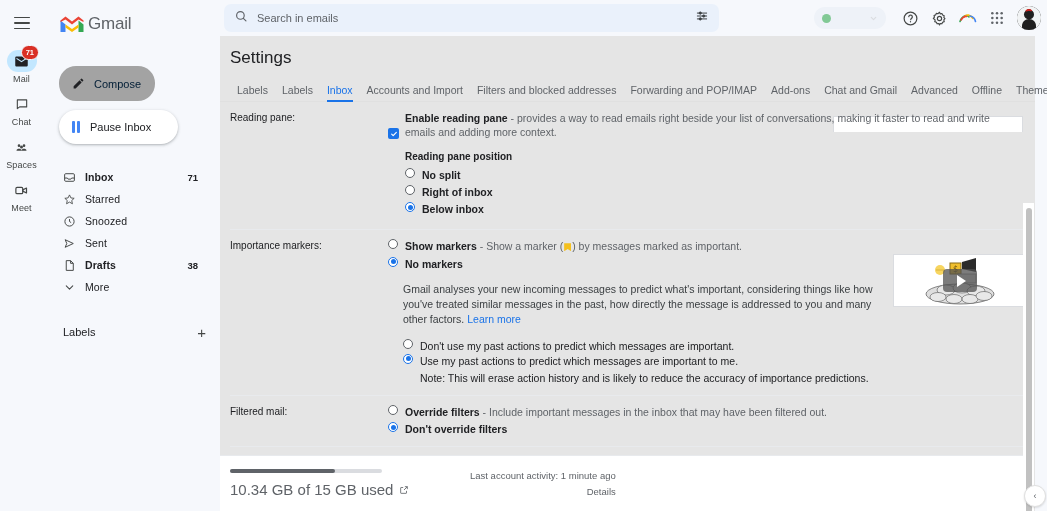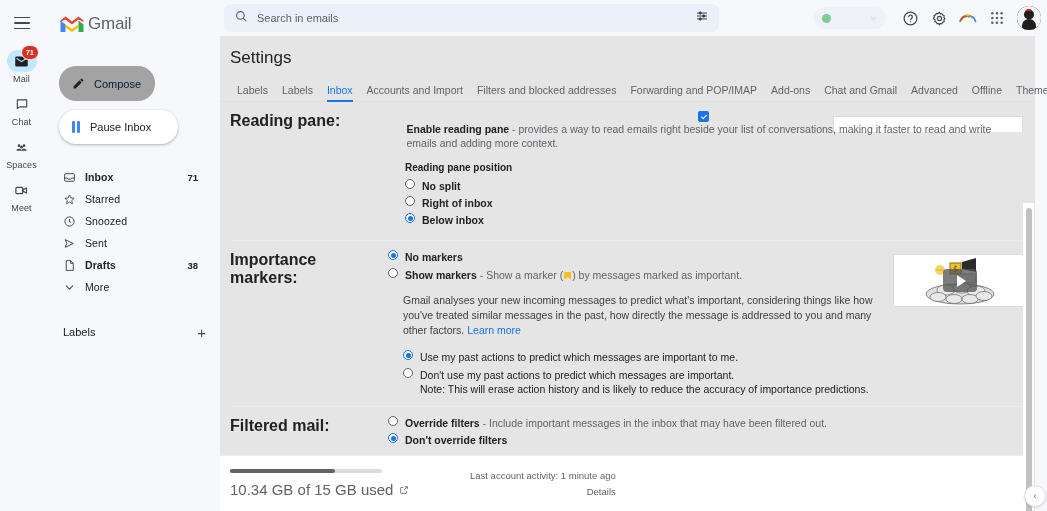--- a/index.html
+++ b/index.html
@@ -128,21 +128,21 @@
   .cut-box {
     position: absolute; right: 12px; top: 80px; width: 190px; height: 16px;
     border: 1px solid #dadce0; border-bottom: none; background: #fff;
   }
 
   
   .srows { padding: 0 10px; position: relative; }
   .srow { display: flex; border-bottom: 1px solid #e8eaed; padding: 9px 0 10px 0; }
   .srow:last-of-type { border-bottom: 1px solid #e8eaed; }
   .slabel {
-    width: 158px; flex-shrink: 0; font-size: 16px; font-weight: 700;
+    width: 158px; flex-shrink: 0; font-size: 10px; font-weight: 400;
     color: #202124; padding-left: 0; padding-top: 1px;
   }
   .sbody { flex: 1; font-size: 10.5px; color: #202124; line-height: 1.35; }
 
   
   .cb {
     width: 11px; height: 11px; border-radius: 2px; background: #1a73e8;
     display:inline-flex; align-items:center; justify-content:center;
     vertical-align: -1px; margin-right: 6px; cursor: pointer; flex-shrink:0;
   }
@@ -470,21 +470,21 @@
         <div class="tab">Themes</div>
       </div>
 
       <div class="cut-box"></div>
 
       <div class="srows">
 
         <div class="srow">
           <div class="slabel">Reading pane:</div>
           <div class="sbody">
-            <div style="display:flex;align-items:center;flex-direction:column;">
+            <div style="display:flex;align-items:flex-end;">
               <span class="cb">
                 <svg width="8" height="8" viewBox="0 0 24 24" fill="none" stroke="#fff" stroke-width="3.4">
                     <path d="M5 12.5l4.5 4.5L19 7" stroke-linecap="round" stroke-linejoin="round"></path>
                   </svg>
               </span>
               <span class="opt-txt" style="max-width:600px;">
                 <span class="b">Enable reading pane</span><span class="dim"> - provides a way to read emails right beside your list of conversations, making it faster to read and write emails and adding more context.</span>
               </span>
             </div>
 
@@ -504,42 +504,42 @@
                 <span class="opt-txt b">Below inbox</span>
               </div>
             </div>
           </div>
         </div>
 
         <div class="srow">
           <div class="slabel">Importance markers:</div>
           <div class="sbody">
             <div class="opt">
-              <span class="rb on"></span>
-              <span class="opt-txt b">No markers</span>
-            </div>
-            <div class="opt">
               <span class="rb"></span>
               <span class="opt-txt">
                 <span class="b">Show markers</span><span class="dim"> - Show a marker (</span><span class="marker-chip"></span><span class="dim">) by messages marked as important.</span>
               </span>
             </div>
+            <div class="opt">
+              <span class="rb on"></span>
+              <span class="opt-txt b">No markers</span>
+            </div>
 
             <div class="para">
               <span>Gmail analyses your new incoming messages to predict what's important, considering things like how you've treated similar messages in the past, how directly the message is addressed to you and many other factors. </span><span class="lnk">Learn more</span>
             </div>
 
             <div style="margin-left:15px;margin-top:12px;">
+              <div class="opt" style="margin-bottom:0;">
+                <span class="rb"></span>
+                <span class="opt-txt">Don't use my past actions to predict which messages are important.</span>
+              </div>
               <div class="opt">
                 <span class="rb on"></span>
                 <span class="opt-txt">Use my past actions to predict which messages are important to me.</span>
-              </div>
-              <div class="opt" style="margin-bottom:0;">
-                <span class="rb"></span>
-                <span class="opt-txt">Don't use my past actions to predict which messages are important.</span>
               </div>
               <div class="note">Note: This will erase action history and is likely to reduce the accuracy of importance predictions.</div>
             </div>
 
             <div class="video-thumb">
               <svg width="128" height="50" viewBox="0 0 128 50">
                 <rect width="128" height="50" fill="#ffffff"></rect>
                 <circle cx="44" cy="14" r="5" fill="#f7d560"></circle>
                 <path d="M40 14h8" stroke="#d8b23a" stroke-width="1"></path>
                 <rect x="54" y="7" width="11" height="11" fill="#f0bf2e" stroke="#8a6d16" stroke-width="1"></rect>

